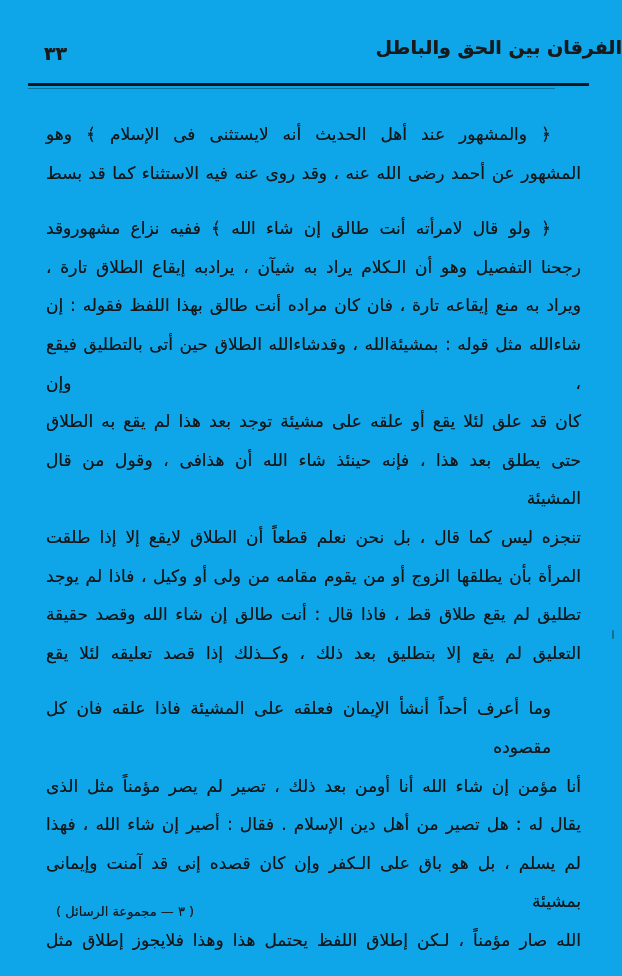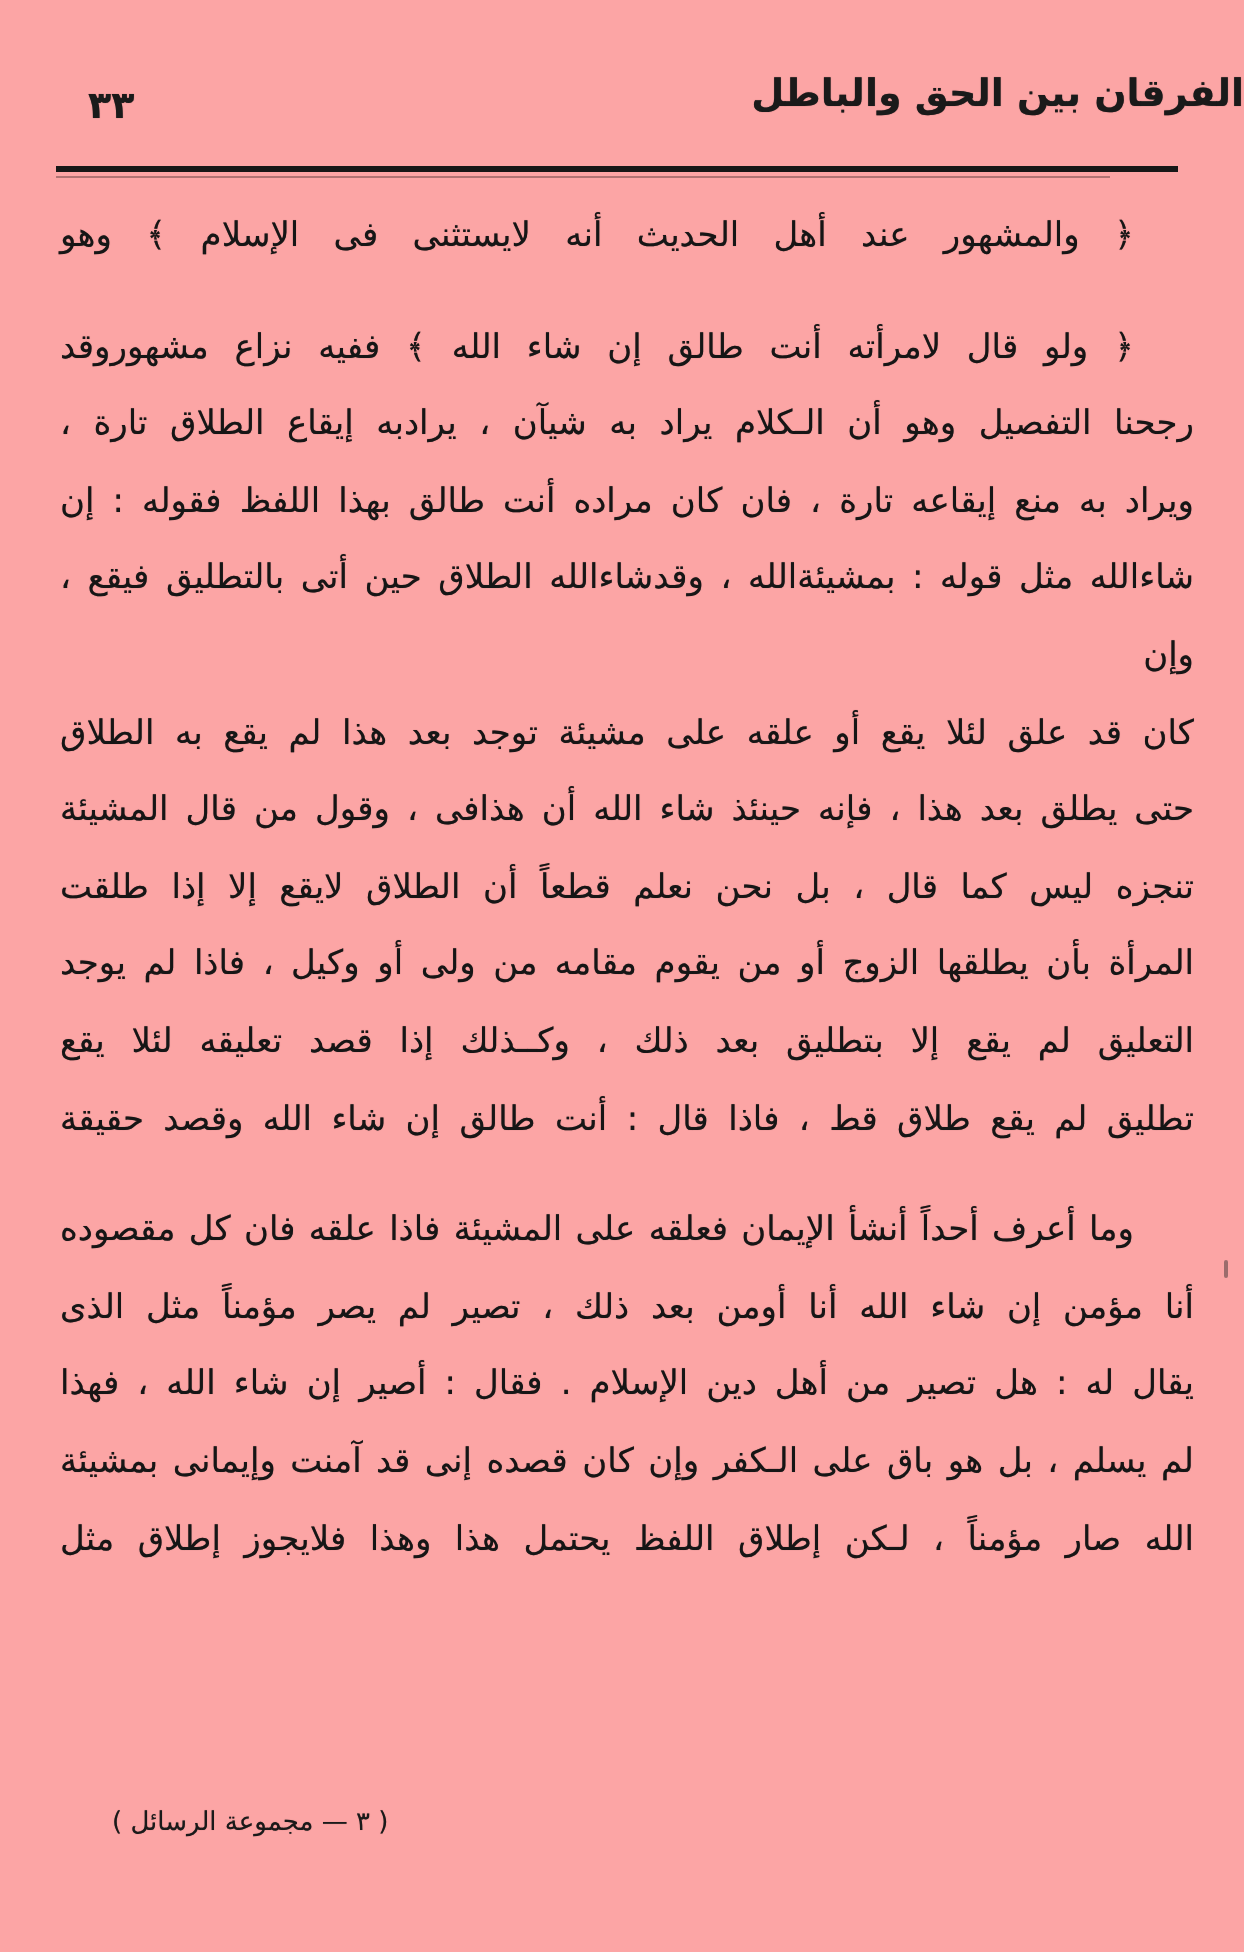--- a/index.html
+++ b/index.html
@@ -5,21 +5,21 @@
   html,body{margin:0;padding:0;}
   body{
     width:622px;height:976px;
     background:#f6f6f4;
     font-family:"DejaVu Sans", sans-serif;
     overflow:hidden;
     position:relative;
   }
   .sheet{
     position:absolute;inset:0;
-    background:#fca5a5;
+    background:#0ea5e9;
     color:#1a1a1a;
   }
   
   .hdr-num{
     position:absolute;left:44px;top:42px;
     font-size:19px;font-weight:bold;
     direction:rtl;
     text-shadow:0 0 .4px rgba(0,0,0,.6);
   }
   .hdr-title{
@@ -39,21 +39,21 @@
   }
   
   .body-text{
     position:absolute;top:99px;left:30px;right:25px;
     direction:rtl;
     font-size:17px;
     color:#161616;
     text-shadow:0 0 .35px rgba(0,0,0,.55);
     word-spacing:1px;
   }
-  .para{margin:0;padding:0;}
+  .para{margin:16px;padding:0;}
   .para + .para{margin-top:17px;}
   .line{
     line-height:38.6px;
     text-align:justify;
     text-align-last:justify;
     white-space:normal;
   }
   .para .line.first{padding-right:30px;}
   .line.short{text-align-last:right;}
   
@@ -76,33 +76,34 @@
 <div class="sheet">
 
   <div class="hdr-num">٣٣</div>
   <div class="hdr-title">الفرقان بين الحق والباطل</div>
   <div class="rule"></div>
 
   <div class="body-text">
 
     <div class="para">
       <div class="line first">﴿ والمشهور عند أهل الحديث أنه لايستثنى فى الإسلام ﴾ وهو</div>
+      <div class="line">المشهور عن أحمد رضى الله عنه ، وقد روى عنه فيه الاستثناء كما قد بسط</div>
     </div>
 
     <div class="para">
       <div class="line first">﴿ ولو قال لامرأته أنت طالق إن شاء الله ﴾ ففيه نزاع مشهوروقد</div>
       <div class="line">رجحنا التفصيل وهو أن الـكلام يراد به شيآن ، يرادبه إيقاع الطلاق تارة ،</div>
       <div class="line">ويراد به منع إيقاعه تارة ، فان كان مراده أنت طالق بهذا اللفظ فقوله : إن</div>
       <div class="line">شاءالله مثل قوله : بمشيئةالله ، وقدشاءالله الطلاق حين أتى بالتطليق فيقع ، وإن</div>
       <div class="line">كان قد علق لئلا يقع أو علقه على مشيئة توجد بعد هذا لم يقع به الطلاق</div>
       <div class="line">حتى يطلق بعد هذا ، فإنه حينئذ شاء الله أن هذافى ، وقول من قال المشيئة</div>
       <div class="line">تنجزه ليس كما قال ، بل نحن نعلم قطعاً أن الطلاق لايقع إلا إذا طلقت</div>
       <div class="line">المرأة بأن يطلقها الزوج أو من يقوم مقامه من ولى أو وكيل ، فاذا لم يوجد</div>
+      <div class="line">تطليق لم يقع طلاق قط ، فاذا قال : أنت طالق إن شاء الله وقصد حقيقة</div>
       <div class="line">التعليق لم يقع إلا بتطليق بعد ذلك ، وكــذلك إذا قصد تعليقه لئلا يقع</div>
-      <div class="line">تطليق لم يقع طلاق قط ، فاذا قال : أنت طالق إن شاء الله وقصد حقيقة</div>
     </div>
 
     <div class="para">
       <div class="line first">وما أعرف أحداً أنشأ الإيمان فعلقه على المشيئة فاذا علقه فان كل مقصوده</div>
       <div class="line">أنا مؤمن إن شاء الله أنا أومن بعد ذلك ، تصير لم يصر مؤمناً مثل الذى</div>
       <div class="line">يقال له : هل تصير من أهل دين الإسلام . فقال : أصير إن شاء الله ، فهذا</div>
       <div class="line">لم يسلم ، بل هو باق على الـكفر وإن كان قصده إنى قد آمنت وإيمانى بمشيئة</div>
       <div class="line">الله صار مؤمناً ، لـكن إطلاق اللفظ يحتمل هذا وهذا فلايجوز إطلاق مثل</div>
     </div>
 

